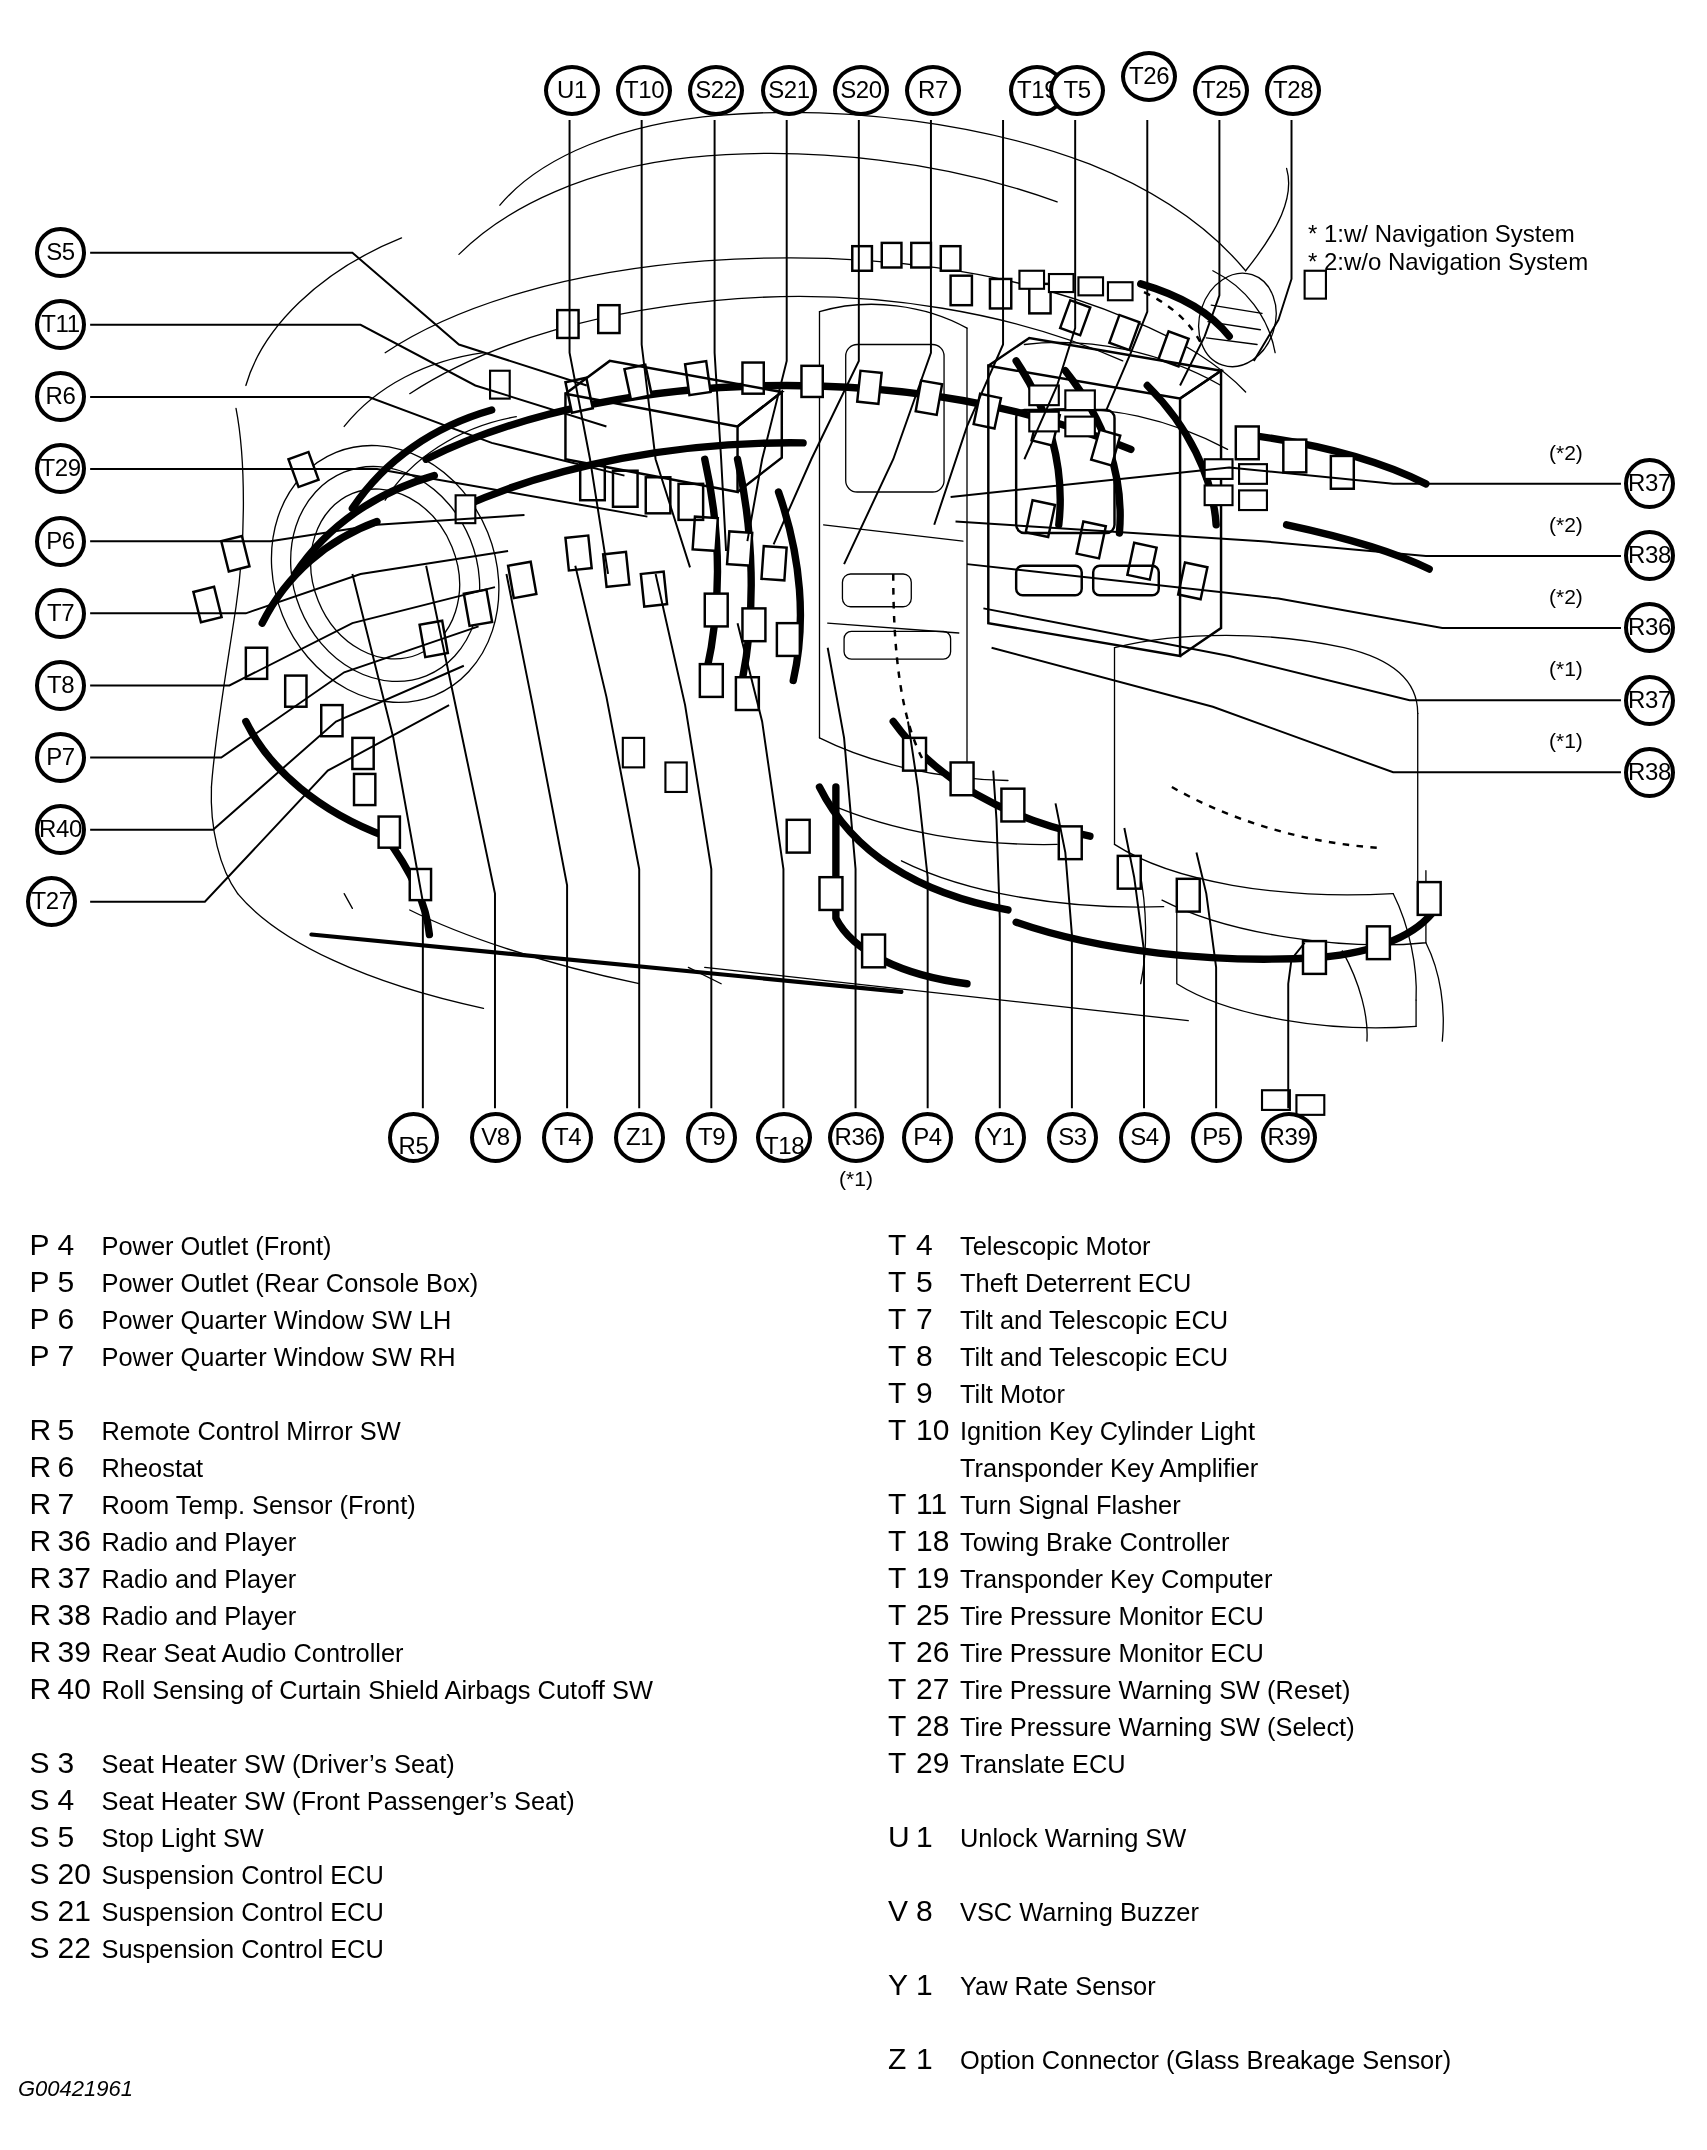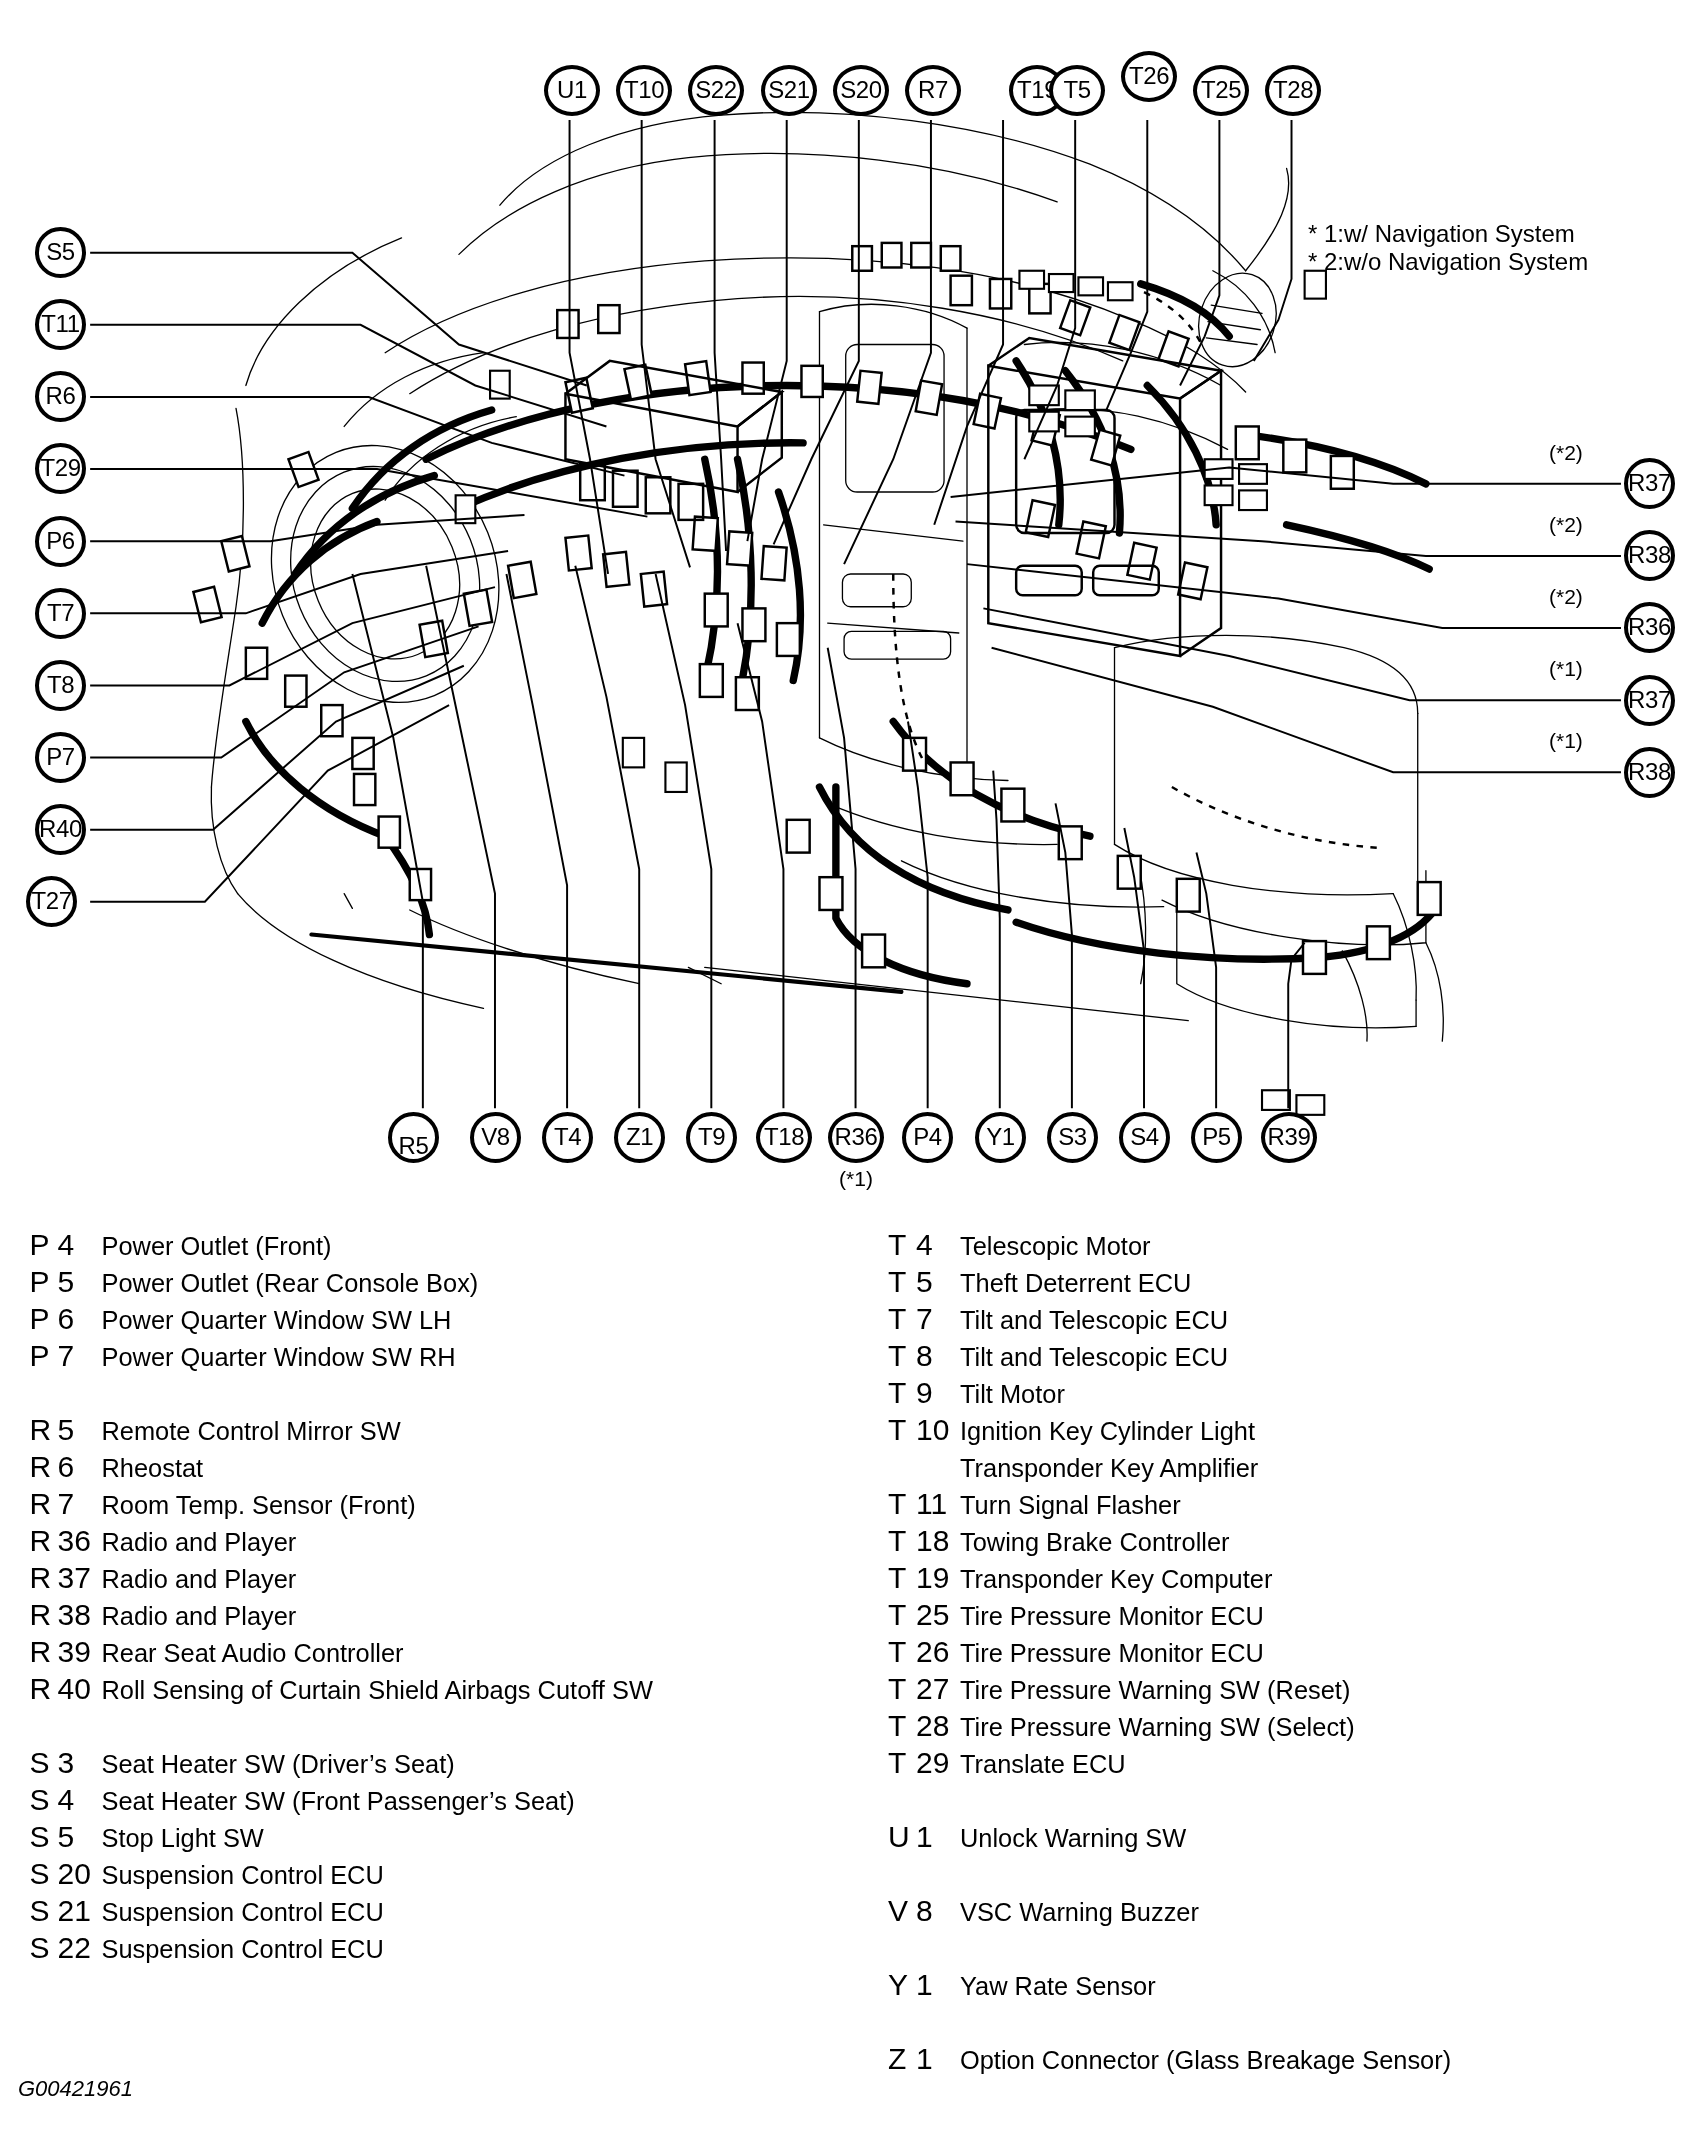--- a/index.html
+++ b/index.html
@@ -419,21 +419,21 @@
     </div>
   <div class="bubble" style="left:542px;top:1112px;">
       <span class="txt">T4</span>
     </div>
   <div class="bubble" style="left:614px;top:1112px;">
       <span class="txt">Z1</span>
     </div>
   <div class="bubble" style="left:686px;top:1112px;">
       <span class="txt">T9</span>
     </div>
-  <div class="bubble wide" style="left:756px;top:1112px;">
+  <div class="bubble wide" style="left:756px;top:1112px;align-items:flex-end;">
       <span class="txt">T18</span>
     </div>
   <div class="bubble wide" style="left:828px;top:1112px;">
       <span class="txt">R36</span>
     </div>
   <div class="starnote" style="left:828px;top:1167px;width:56px;text-align:center;">(*1)</div>
   <div class="bubble" style="left:902px;top:1112px;">
       <span class="txt">P4</span>
     </div>
   <div class="bubble" style="left:975px;top:1112px;">

